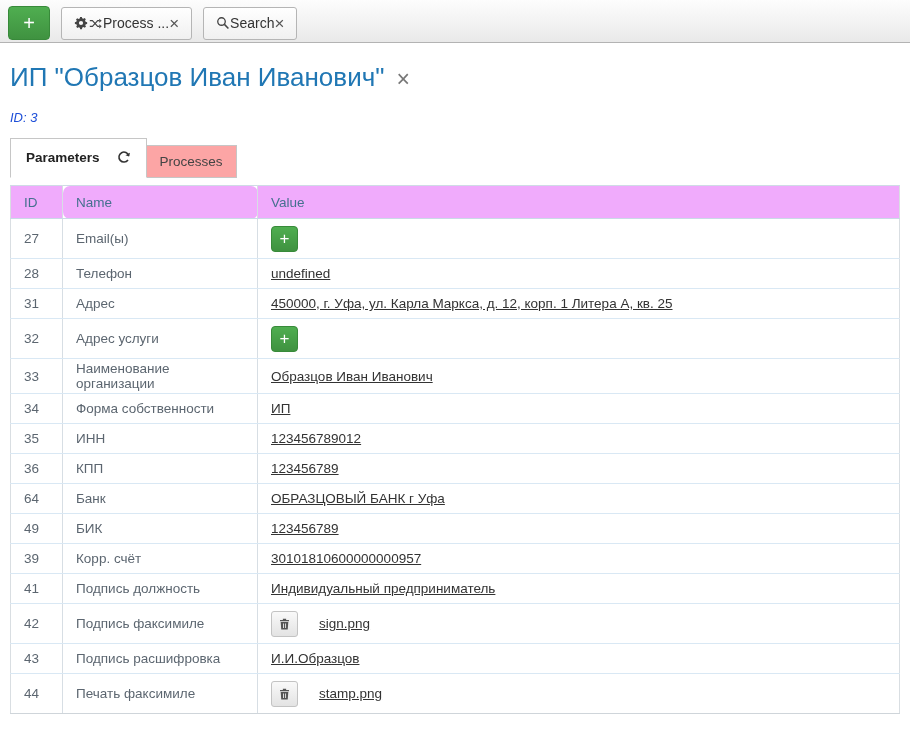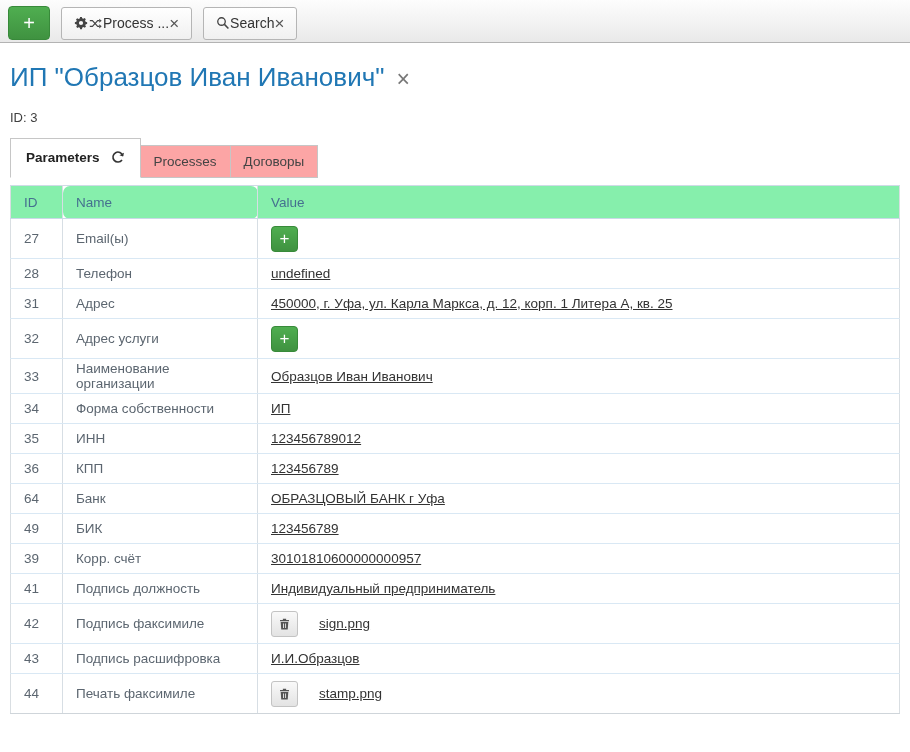--- a/index.html
+++ b/index.html
@@ -34,42 +34,42 @@
   }
   .tab-close { font-size:17px; color:#555; line-height:1; cursor:pointer; }
   .icon { display:inline-flex; align-items:center; }
 
   
   .page-title {
     margin:19px 0 0 10px; font-size:26px; color:#2077b4;
     display:flex; align-items:center; gap:12px; font-weight:normal;
   }
   .title-close { color:#777; font-size:23px; cursor:pointer; line-height:1; margin-top:3px; }
-  .id-line { margin:17px 0 0 10px; font-size:13px; color:#404040; }
+  .id-line { margin:17px 0 0 10px; font-size:13px; color:#1d4ed8;font-style:italic; }
 
   
   .param-tabs { display:flex; align-items:flex-end; margin:13px 0 0 10px; }
   .param-tab {
     background:#fca5a5; border:1px solid #c6c6c6;
     padding:8px 13px; font-size:13.5px; color:#444;
     cursor:pointer; margin-left:-1px; white-space:nowrap;
   }
   .param-tab:first-child { margin-left:0; }
   .param-tab.active {
     background:#fff; border-bottom-color:#fff;
     padding:11px 15px 12px 15px; font-weight:bold; color:#222;
-    display:inline-flex; align-items:center; gap:10px;
+    display:inline-flex; align-items:center; gap:16px;
     position:relative; z-index:1;
   }
 
   
   .table-wrap { margin:7px 10px 0 10px; }
   table { width:100%; border-collapse:collapse; font-size:13.5px; }
   thead th {
-    background:#86efac; color:#45708f; font-weight:normal; text-align:left;
+    background:#f0abfc; color:#45708f; font-weight:normal; text-align:left;
     height:33px; padding:0 0 0 13px;
     border-top:1px solid #cfdbe6; border-bottom:1px solid #c9d9e7;
   }
   thead th:not(:last-child), tbody td:not(:last-child) { border-right:1px solid #d7dee4; }
   table { border-left:1px solid #d9dee2; border-right:1px solid #d9dee2; }
   tbody td {
     height:30px; padding:2px 8px 2px 13px;
     border-bottom:1px solid #d9e8f4; color:#5c6670; vertical-align:middle;
   }
   tbody tr.tall td { height:40px; }
@@ -143,23 +143,20 @@
     <span class="icon">
       <svg viewBox="0 0 16 16" width="15" height="15">
           <path d="M12.8 10.6a5.3 5.3 0 1 1 .8-4.4" fill="none" stroke="#333" stroke-width="1.7"></path>
           <path d="M14.9 3l-1 4-3.8-1.3z" fill="#333"></path>
         </svg>
     </span>
   </div>
   <div class="param-tab">
     <span>Processes</span>
   </div>
-  <div class="param-tab">
-    <span>Договоры</span>
-  </div>
 </div>
 
 <div class="table-wrap">
   <table>
     <thead>
       <tr>
         <th class="col-id">ID</th>
         <th class="col-name">Name</th>
         <th>Value</th>
       </tr>

